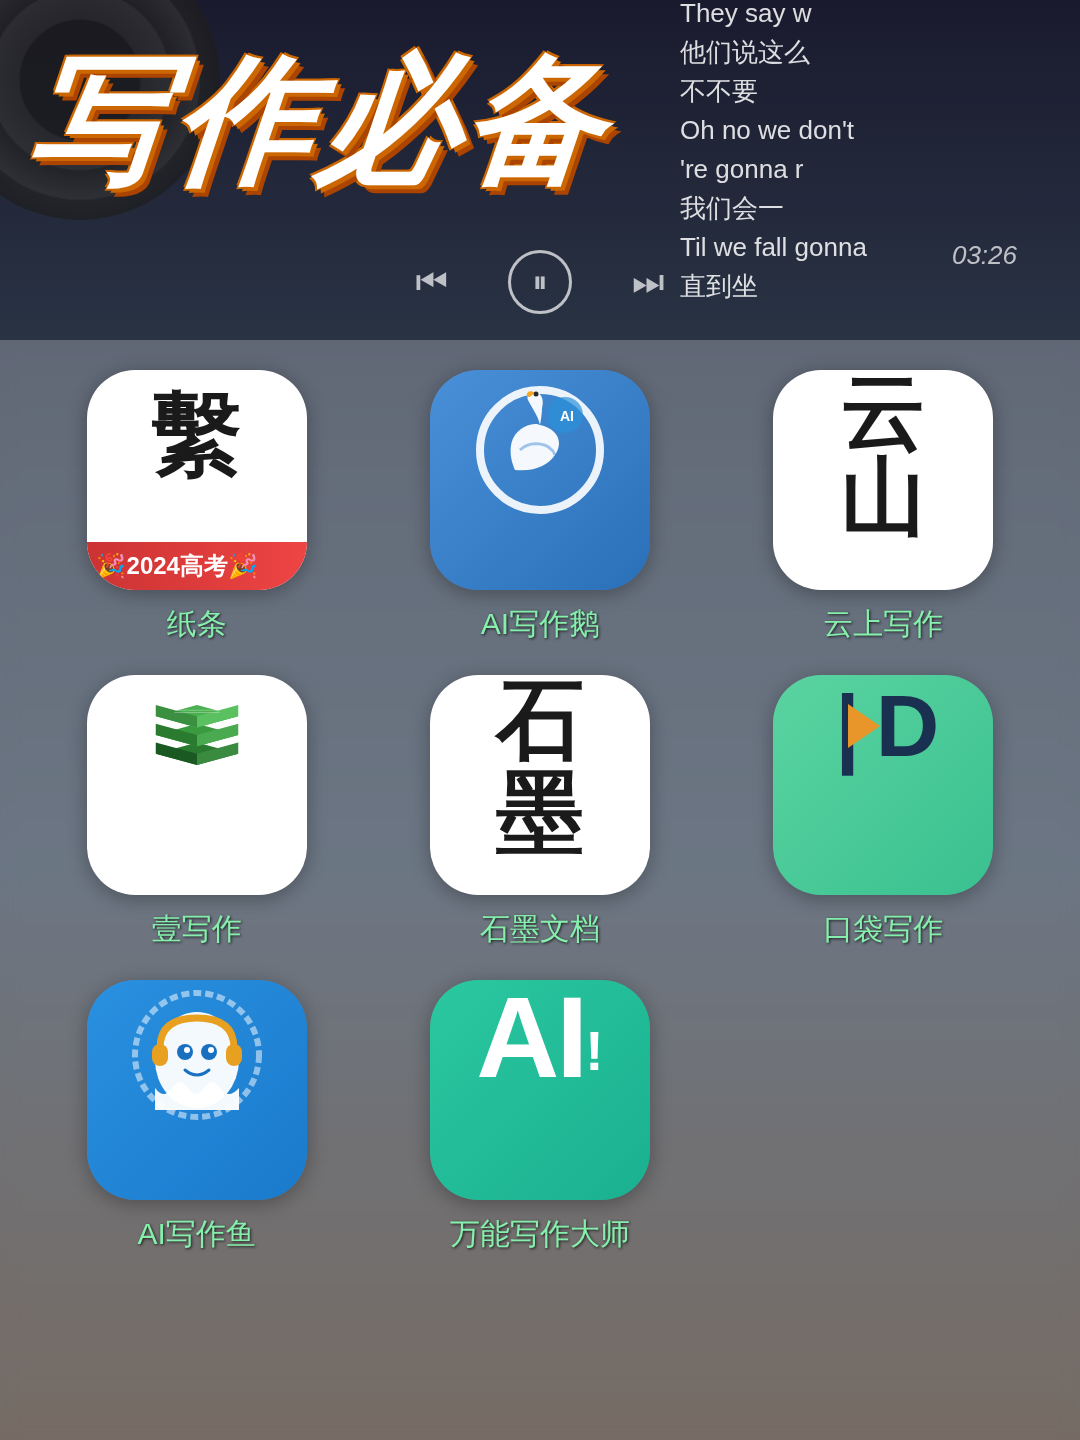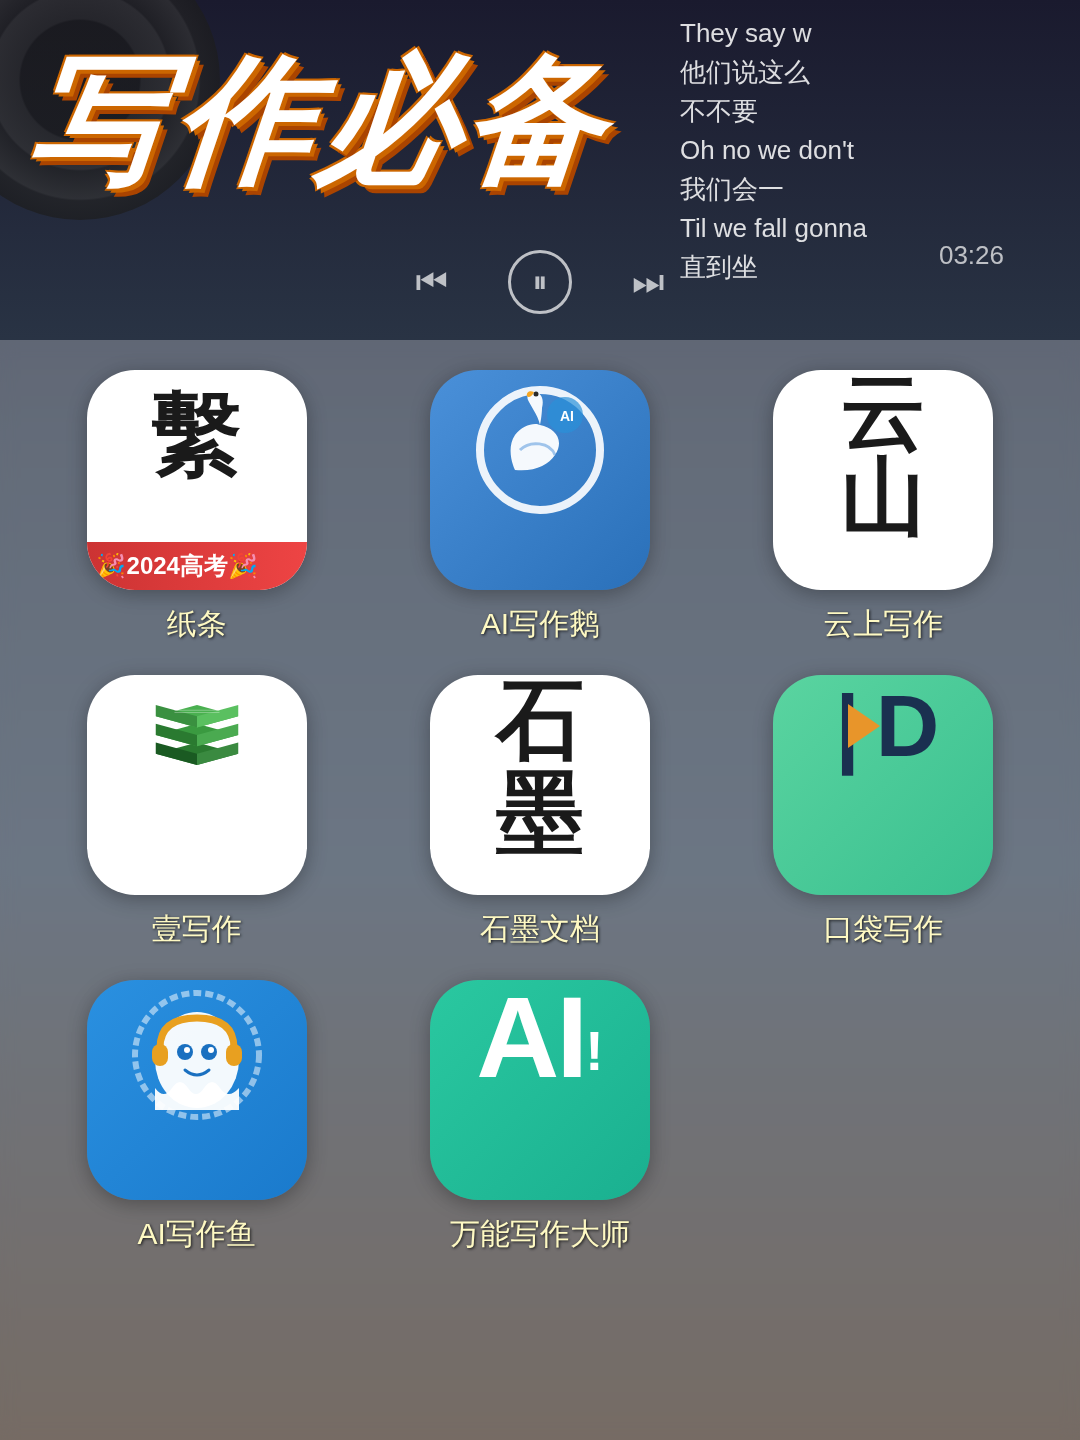--- a/index.html
+++ b/index.html
@@ -64,23 +64,24 @@
       width: 64px; height: 64px;
       border: 3px solid rgba(255,255,255,0.7);
       border-radius: 50%;
       display: flex; align-items: center; justify-content: center;
       font-size: 30px;
     }
 
     .time-display {
       position: absolute;
       top: 240px;
-      right: 76px;
+      right: 63px;
       color: rgba(255,255,255,0.7);
       font-size: 26px;
+      font-style: italic;
     }
 
     
     .vinyl-record {
       position: absolute;
       top: -60px;
       left: -60px;
       width: 280px;
       height: 280px;
       border-radius: 50%;
@@ -140,21 +141,21 @@
       overflow: hidden;
       display: flex;
       align-items: flex-start;
       justify-content: center;
       position: relative;
       box-shadow: 0 4px 20px rgba(0,0,0,0.3);
     }
 
     .app-label {
       font-size: 30px;
-      color: #fef9c3;
+      color: #86efac;
       text-shadow: 1px 1px 3px rgba(0,0,0,0.8);
       font-weight: 500;
     }
 
     
     .icon-zhitiao {
       background: white;
       flex-direction: column;
       align-items: center;
       justify-content: flex-start;
@@ -292,20 +293,21 @@
 
 <div class="bg-layer"></div>
 
 <div class="vinyl-record"></div>
 
 <div class="lyrics-overlay">
   <div class="lyric-line">They say w</div>
   <div class="lyric-line">他们说这么</div>
   <div class="lyric-line">不不要</div>
   <div class="lyric-line">Oh no we don't</div>
+  <div class="lyric-line">'re gonna r</div>
   <div class="lyric-line">我们会一</div>
   <div class="lyric-line">Til we fall gonna</div>
   <div class="lyric-line">直到坐</div>
 </div>
 
 <div class="player-controls">
   <span class="ctrl-btn">⏮</span>
   <span class="ctrl-btn play">⏸</span>
   <span class="ctrl-btn">⏭</span>
 </div>

